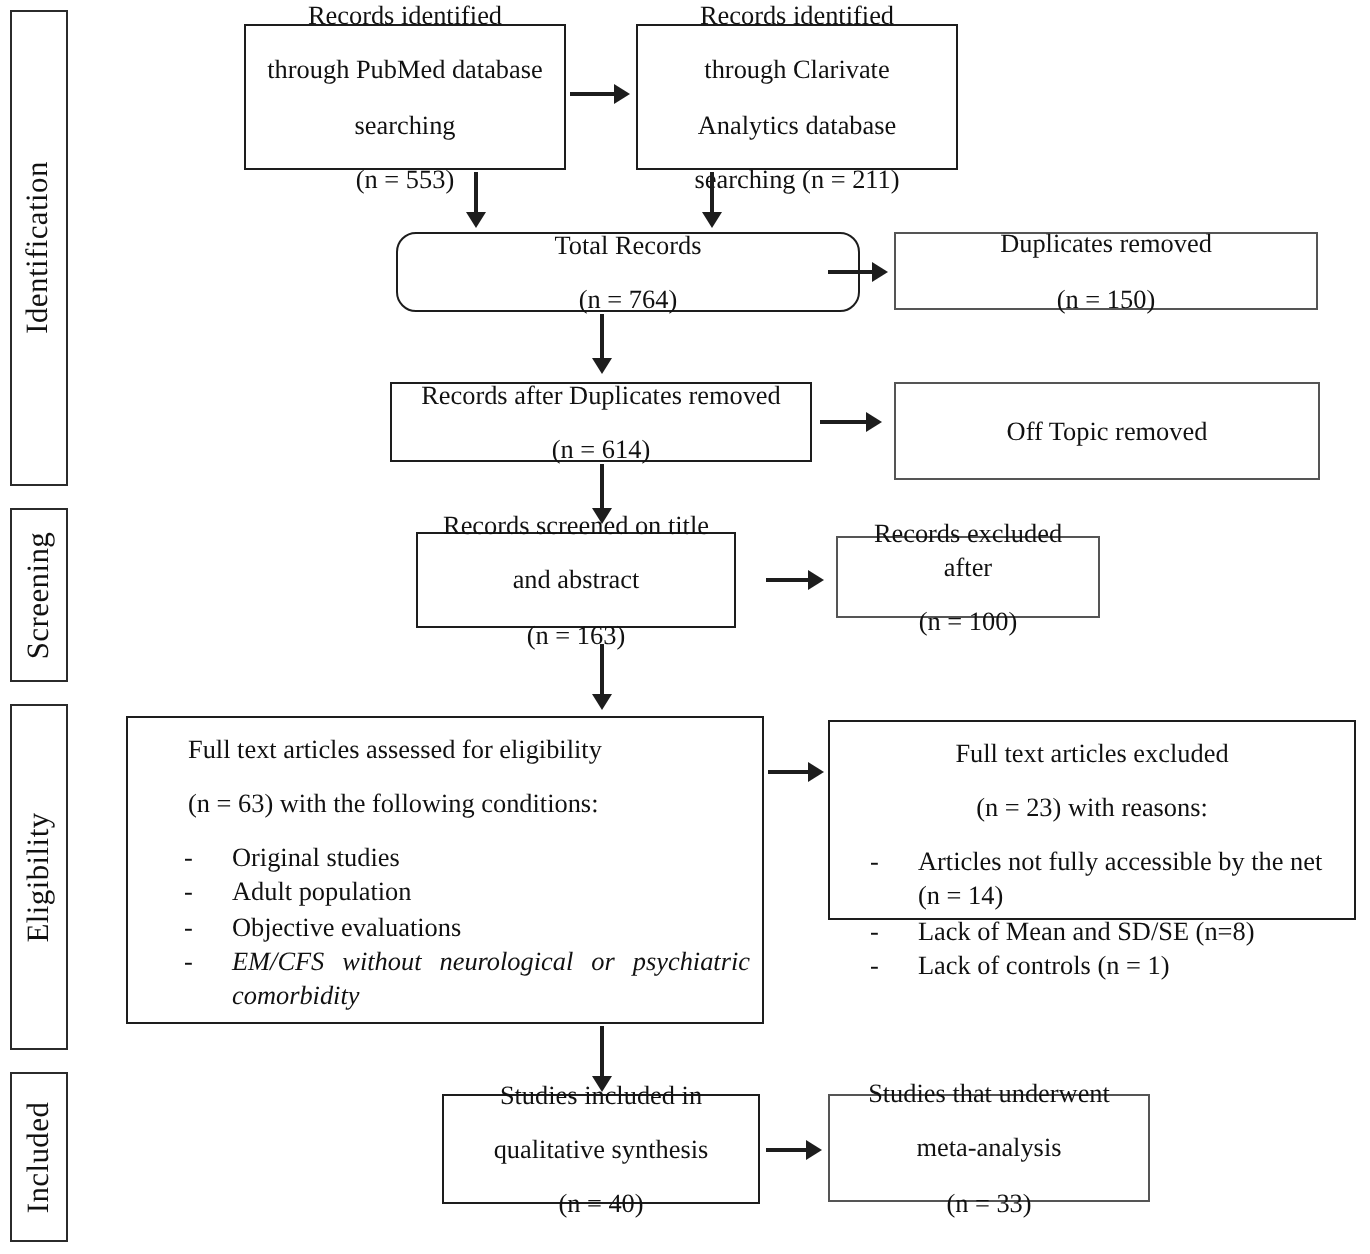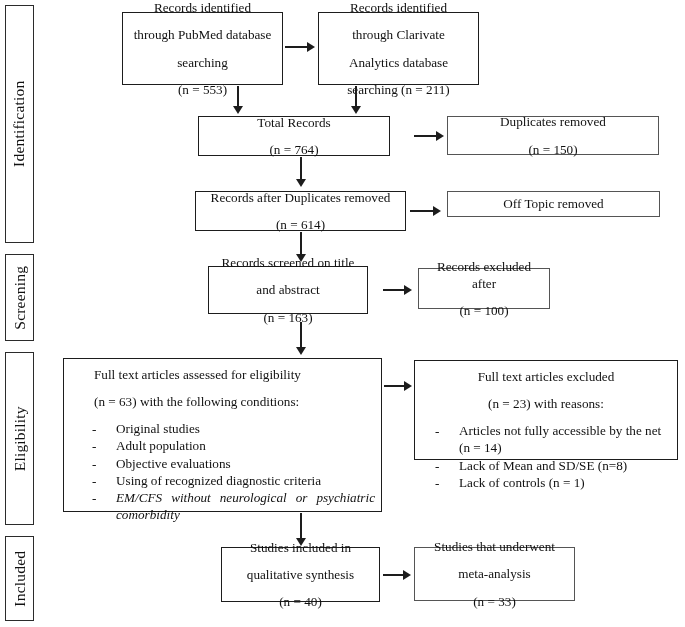--- a/index.html
+++ b/index.html
@@ -138,42 +138,42 @@
 
   <div class="hline" style="left:285px; top:46px; width:24px;"></div>
   <div class="arrow-right" style="left:307px; top:41.5px;"></div>
 
   <div class="vline" style="left:237px; top:86px; height:22px;"></div>
   <div class="arrow-down" style="left:233px; top:106px;"></div>
 
   <div class="vline" style="left:355px; top:86px; height:22px;"></div>
   <div class="arrow-down" style="left:351px; top:106px;"></div>
 
-  <div class="box" style="left:198px; top:116px; width:192px; height:40px;">
+  <div class="box" style="left:198px; top:116px; width:232px; height:40px;border-radius:10px;">
     <div class="ctr">Total Records</div>
     <div class="ctr">(n = 764)</div>
   </div>
 
   <div class="box thin grey" style="left:447px; top:116px; width:212px; height:39px;">
     <div class="ctr">Duplicates removed</div>
     <div class="ctr">(n = 150)</div>
   </div>
 
   <div class="hline" style="left:414px; top:135px; width:24px;"></div>
   <div class="arrow-right" style="left:436px; top:130.5px;"></div>
 
   <div class="vline" style="left:300px; top:157px; height:24px;"></div>
   <div class="arrow-down" style="left:296px; top:179px;"></div>
 
   <div class="box" style="left:195px; top:191px; width:211px; height:40px;">
     <div class="ctr">Records after Duplicates removed</div>
     <div class="ctr">(n = 614)</div>
   </div>
 
-  <div class="box thin grey" style="left:447px; top:191px; width:213px; height:26px;">
+  <div class="box thin grey" style="left:447px; top:191px; width:213px; height:49px;">
     <div class="ctr">Off Topic removed</div>
   </div>
 
   <div class="hline" style="left:410px; top:210px; width:25px;"></div>
   <div class="arrow-right" style="left:433px; top:205.5px;"></div>
 
   <div class="vline" style="left:300px; top:232px; height:24px;"></div>
   <div class="arrow-down" style="left:296px; top:254px;"></div>
 
   <div class="box" style="left:208px; top:266px; width:160px; height:48px;">
@@ -193,21 +193,20 @@
   <div class="vline" style="left:300px; top:322px; height:27px;"></div>
   <div class="arrow-down" style="left:296px; top:347px;"></div>
 
   <div class="box listbox" style="left:63px; top:358px; width:319px; height:154px;">
     <div class="lead">Full text articles assessed for eligibility</div>
     <div class="lead">(n = 63) with the following conditions:</div>
     <ul class="dash">
       <li>Original studies</li>
       <li>Adult population</li>
       <li>Objective evaluations</li>
-      <li>Using of recognized diagnostic criteria</li>
       <li class="just">EM/CFS without neurological or psychiatric comorbidity</li>
     </ul>
   </div>
 
   <div class="box listbox" style="left:414px; top:360px; width:264px; height:100px;">
     <div class="lead c" style="padding-left:6px;">Full text articles excluded</div>
     <div class="lead c" style="padding-left:6px;">(n = 23) with reasons:</div>
     <ul class="dash" style="padding-left:14px;">
       <li>Articles not fully accessible by the net (n = 14)</li>
       <li>Lack of Mean and SD/SE (n=8)</li>

